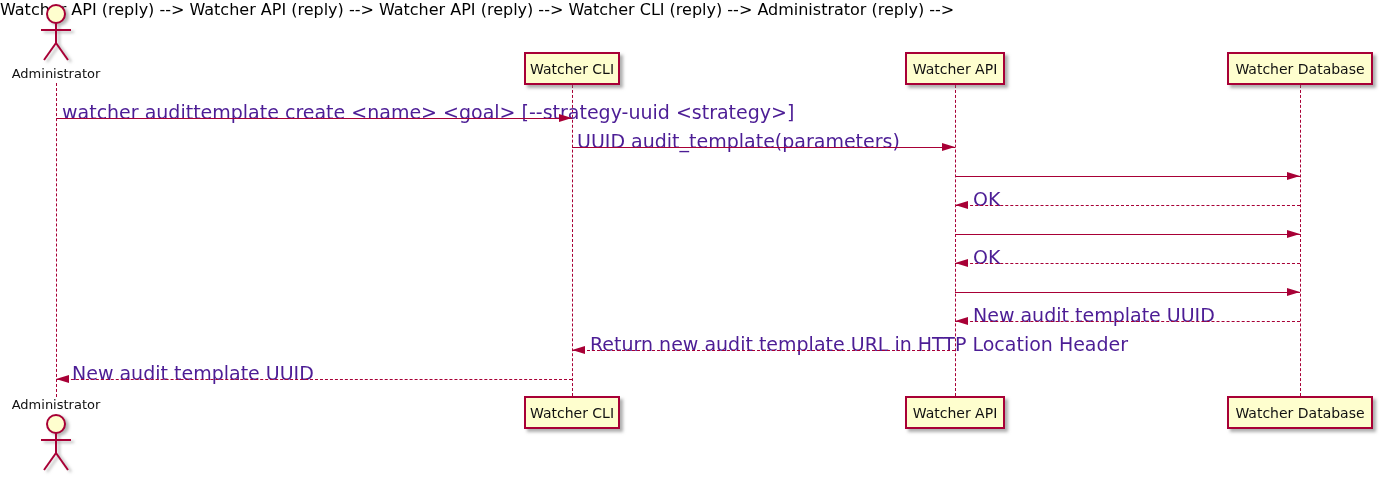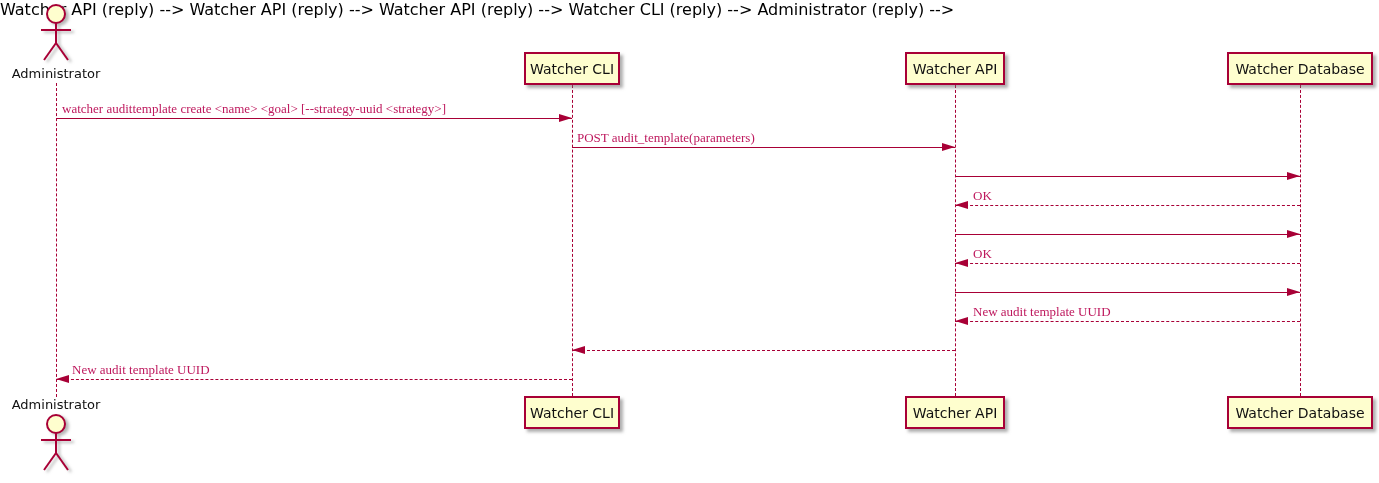--- a/index.html
+++ b/index.html
@@ -13,21 +13,21 @@
     background:#FEFECE;border:2px solid #A80036;
     box-shadow:3px 3px 3px rgba(110,110,110,.55);
     display:flex;align-items:center;justify-content:center;
     font-size:14px;color:#111;white-space:nowrap;
   }
   .actor{position:absolute;filter:drop-shadow(3px 2px 1.5px rgba(110,110,110,.5));}
   .actor-label{
     position:absolute;transform:translateX(-50%);
     font-size:13px;color:#111;white-space:nowrap;
   }
-  .msg{position:absolute;font-size:13px;color:#be185d;white-space:nowrap;font-family:Liberation Serif, serif;}
+  .msg{position:absolute;font-size:19px;color:#4c1d95;white-space:nowrap;}
   .line{position:absolute;height:0;}
   .solid{border-top:1.5px solid #A80036;}
   .dashed{border-top:1.5px dashed #A80036;}
   .ah{position:absolute;width:0;height:0;border-top:4.5px solid transparent;border-bottom:4.5px solid transparent;}
   .ah-r{border-left:13px solid #A80036;}
   .ah-l{border-right:13px solid #A80036;}
 </style>
 </head>
 <body>
 
@@ -59,21 +59,21 @@
   <div class="pbox" style="left:1227px;top:52px;width:146px">
     <span>Watcher Database</span>
   </div>
 
   
   <div class="msg" style="left:62px;top:101px">watcher audittemplate create &lt;name&gt; &lt;goal&gt; [--strategy-uuid &lt;strategy&gt;]</div>
   <div class="line solid" style="left:56px;top:118px;width:516px"></div>
   <div class="ah ah-r" style="left:559px;top:114px"></div>
 
   
-  <div class="msg" style="left:577px;top:130px">POST audit_template(parameters)</div>
+  <div class="msg" style="left:577px;top:130px">UUID audit_template(parameters)</div>
   <div class="line solid" style="left:572px;top:147px;width:383px"></div>
   <div class="ah ah-r" style="left:942px;top:143px"></div>
 
   
   <div class="line solid" style="left:955px;top:176px;width:345px"></div>
   <div class="ah ah-r" style="left:1287px;top:172px"></div>
 
    Watcher API (reply) --&gt;
   <div class="msg" style="left:973px;top:188px">OK</div>
   <div class="line dashed" style="left:955px;top:205px;width:345px"></div>
@@ -91,20 +91,21 @@
   
   <div class="line solid" style="left:955px;top:292px;width:345px"></div>
   <div class="ah ah-r" style="left:1287px;top:288px"></div>
 
    Watcher API (reply) --&gt;
   <div class="msg" style="left:973px;top:304px">New audit template UUID</div>
   <div class="line dashed" style="left:955px;top:321px;width:345px"></div>
   <div class="ah ah-l" style="left:955px;top:317px"></div>
 
    Watcher CLI (reply) --&gt;
+  <div class="msg" style="left:590px;top:333px">Return new audit template URL in HTTP Location Header</div>
   <div class="line dashed" style="left:572px;top:350px;width:383px"></div>
   <div class="ah ah-l" style="left:572px;top:346px"></div>
 
    Administrator (reply) --&gt;
   <div class="msg" style="left:72px;top:362px">New audit template UUID</div>
   <div class="line dashed" style="left:56px;top:379px;width:516px"></div>
   <div class="ah ah-l" style="left:56px;top:375px"></div>
 
   
   <div class="actor-label" style="left:56px;top:397px">Administrator</div>

